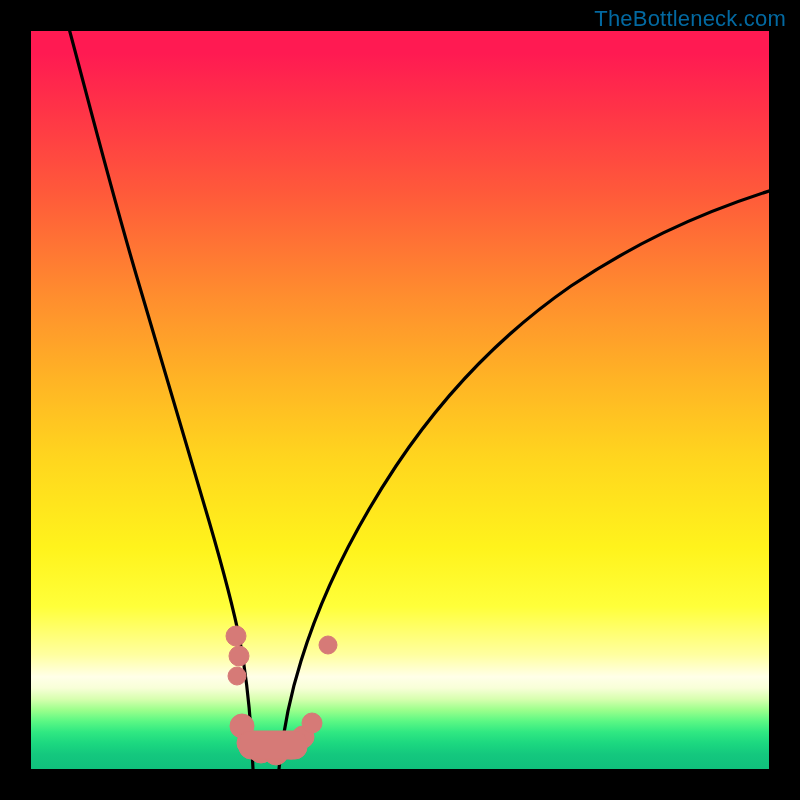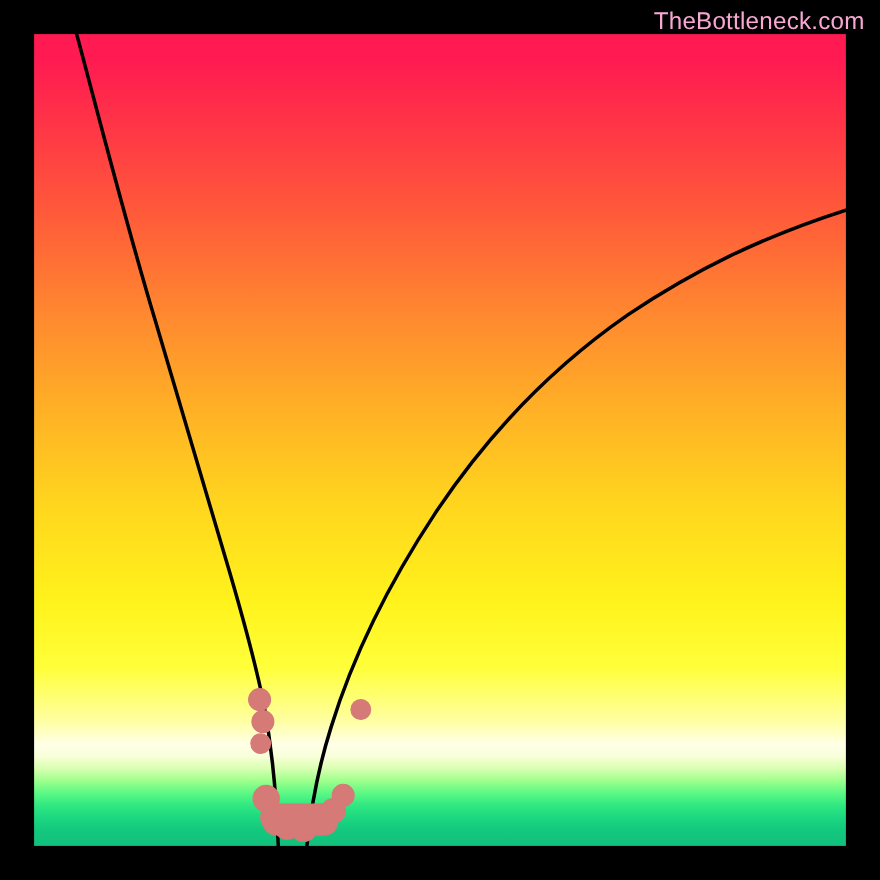--- a/index.html
+++ b/index.html
@@ -50,21 +50,21 @@
       #30e882 95%,
       #1cd880 96.5%,
       #14c87e 98%,
       #10c07c 100%
     );
   }
   .watermark {
     position: absolute;
     top: 6px;
     right: 14px;
-    color: #f9a8d4;
+    color: #0369a1;
     font-size: 22px;
     font-weight: 500;
     letter-spacing: 0.2px;
     z-index: 50;
   }
   svg.curves {
     position: absolute;
     inset: 0;
     width: 738px;
     height: 738px;

